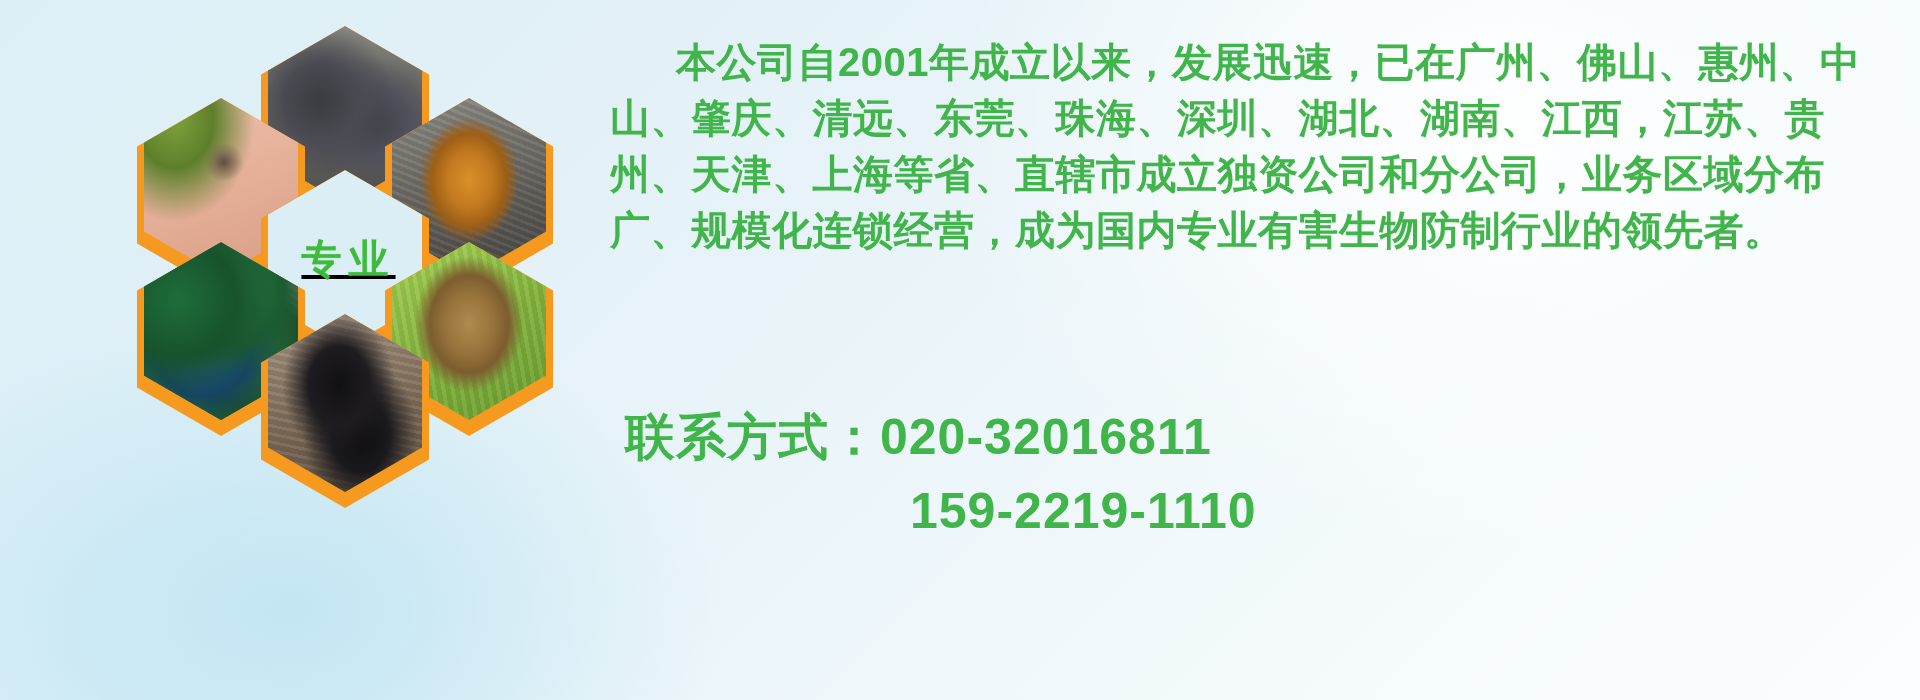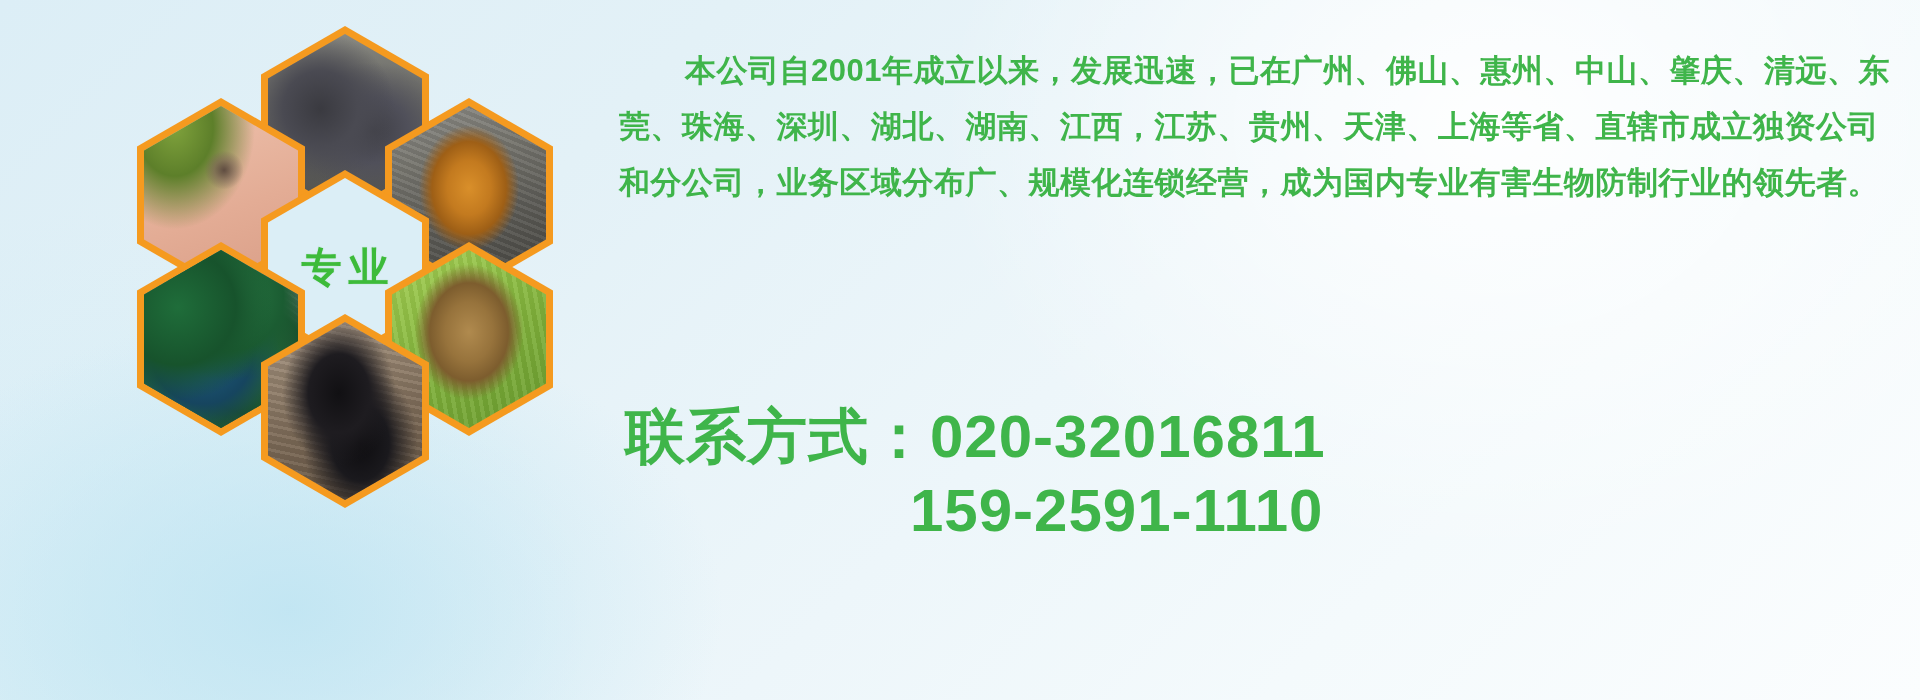--- a/index.html
+++ b/index.html
@@ -43,22 +43,23 @@
     z-index: 3;
   }
   .hex {
     position: absolute;
     width: 168px;
     height: 194px;
     -webkit-clip-path: polygon(50% 0%, 100% 25%, 100% 75%, 50% 100%, 0% 75%, 0% 25%);
     clip-path: polygon(50% 0%, 100% 25%, 100% 75%, 50% 100%, 0% 75%, 0% 25%);
     background: #f59a1f;
     display: flex;
-    align-items: center;
+    align-items: flex-start;
     justify-content: center;
+    text-decoration: underline;
   }
   .hex-inner {
     width: 154px;
     height: 178px;
     -webkit-clip-path: polygon(50% 0%, 100% 25%, 100% 75%, 50% 100%, 0% 75%, 0% 25%);
     clip-path: polygon(50% 0%, 100% 25%, 100% 75%, 50% 100%, 0% 75%, 0% 25%);
     position: relative;
     overflow: hidden;
   }
 
@@ -134,38 +135,38 @@
   
   #copy-block {
     position: absolute;
     left: 610px;
     top: 34px;
     width: 1300px;
     z-index: 4;
   }
   .para {
     color: #3fb54a;
-    font-size: 31px;
+    font-size: 40px;
     font-weight: 700;
     line-height: 56px;
     letter-spacing: 0.5px;
     text-indent: 66px;
-    margin: 9px;
+    margin: 0;
     width: 1285px;
   }
 
   #contact-block {
     position: absolute;
     left: 625px;
     top: 400px;
     z-index: 4;
     color: #3fb54a;
   }
   .contact-line {
-    font-size: 60px;
+    font-size: 50px;
     font-weight: 700;
     line-height: 74px;
     letter-spacing: 1px;
     white-space: nowrap;
   }
   .contact-line.second {
     padding-left: 285px;
   }
 </style>
 </head>
@@ -206,16 +207,16 @@
     </div>
 
   </div>
 
   <div id="copy-block">
     <p class="para">本公司自2001年成立以来，发展迅速，已在广州、佛山、惠州、中山、肇庆、清远、东莞、珠海、深圳、湖北、湖南、江西，江苏、贵州、天津、上海等省、直辖市成立独资公司和分公司，业务区域分布广、规模化连锁经营，成为国内专业有害生物防制行业的领先者。</p>
   </div>
 
   <div id="contact-block">
     <div class="contact-line">联系方式：020-32016811</div>
-    <div class="contact-line second">159-2591-1110</div>
+    <div class="contact-line second">159-2219-1110</div>
   </div>
 
 </div>
 
 </body></html>

